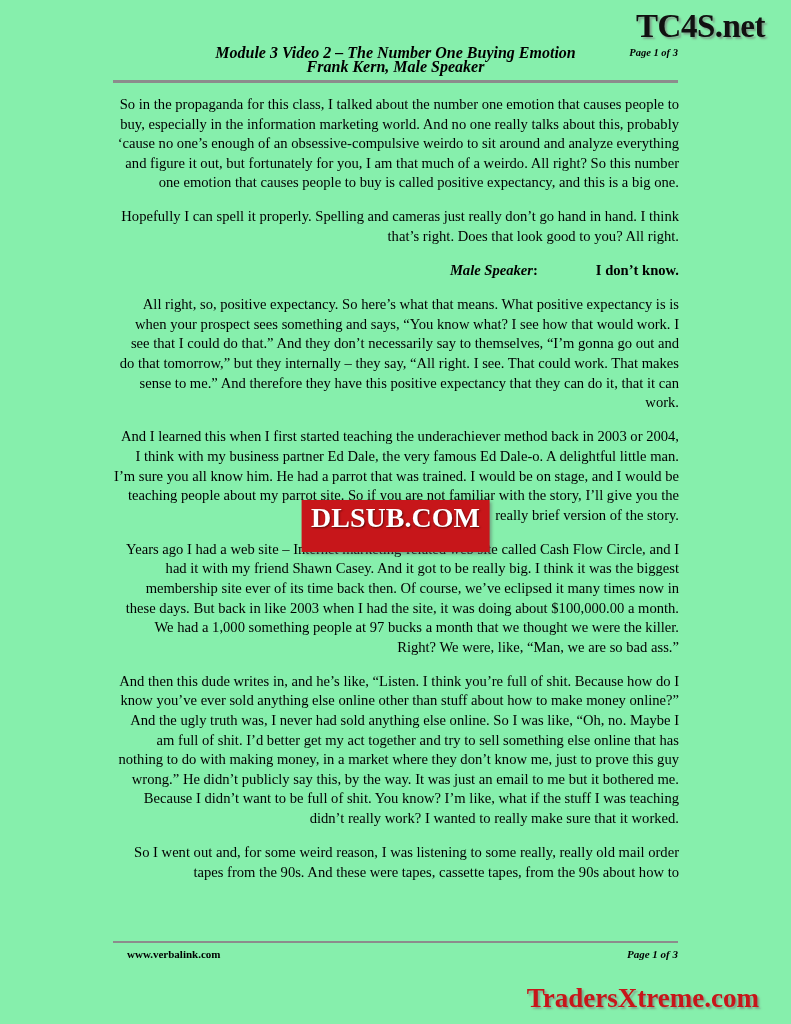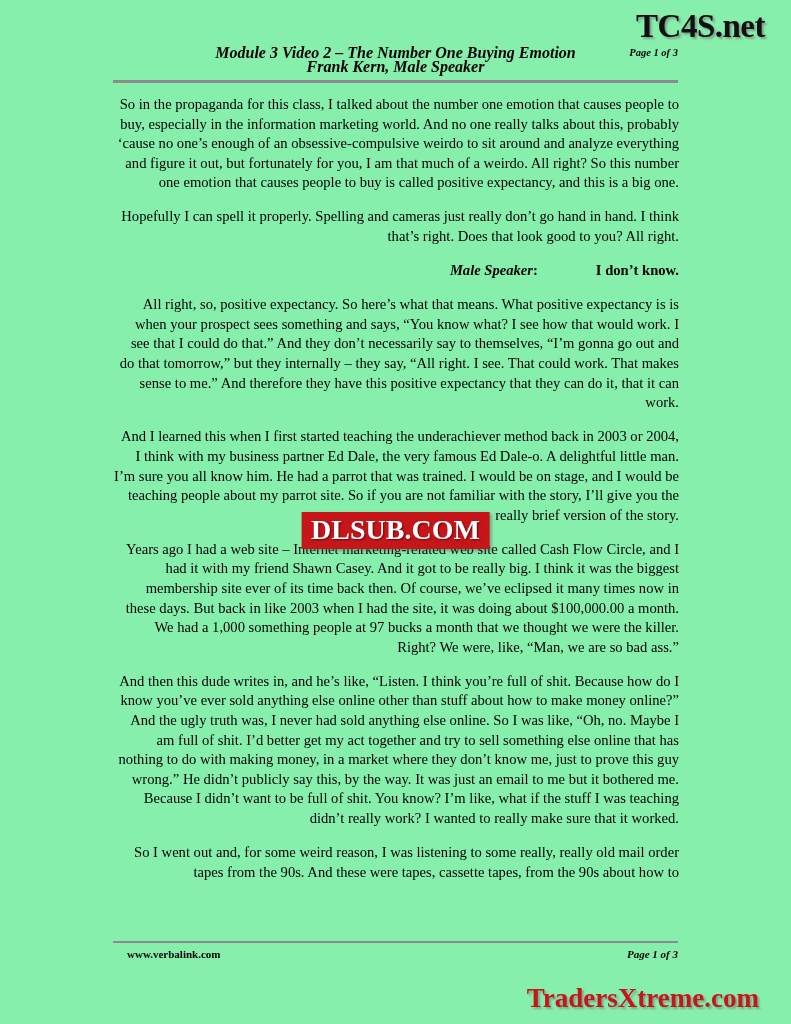--- a/index.html
+++ b/index.html
@@ -33,29 +33,29 @@
     font-weight: bold;
     font-size: 33px;
     letter-spacing: -0.5px;
     color: #111111;
     text-shadow: 2px 2px 2px rgba(120,120,120,0.65);
     white-space: nowrap;
   }
   .wm-center {
     position: absolute;
     left: 50%;
-    top: 512px;
+    top: 500px;
     transform: translateX(-50%);
     background: #c7161a;
     color: #ffffff;
     font-family: "Liberation Serif", serif;
     font-weight: bold;
     font-size: 28px;
     letter-spacing: 0px;
-    padding: 2px 10px 3px 10px;
+    padding: 2px 10px 18px 10px;
     text-shadow: 1px 1px 2px rgba(0,0,0,0.55);
     box-shadow: 2px 2px 3px rgba(90,90,90,0.5);
     white-space: nowrap;
   }
   .wm-bottom {
     position: absolute;
     right: 32px;
     bottom: 10px;
     font-family: "Liberation Serif", serif;
     font-weight: bold;

